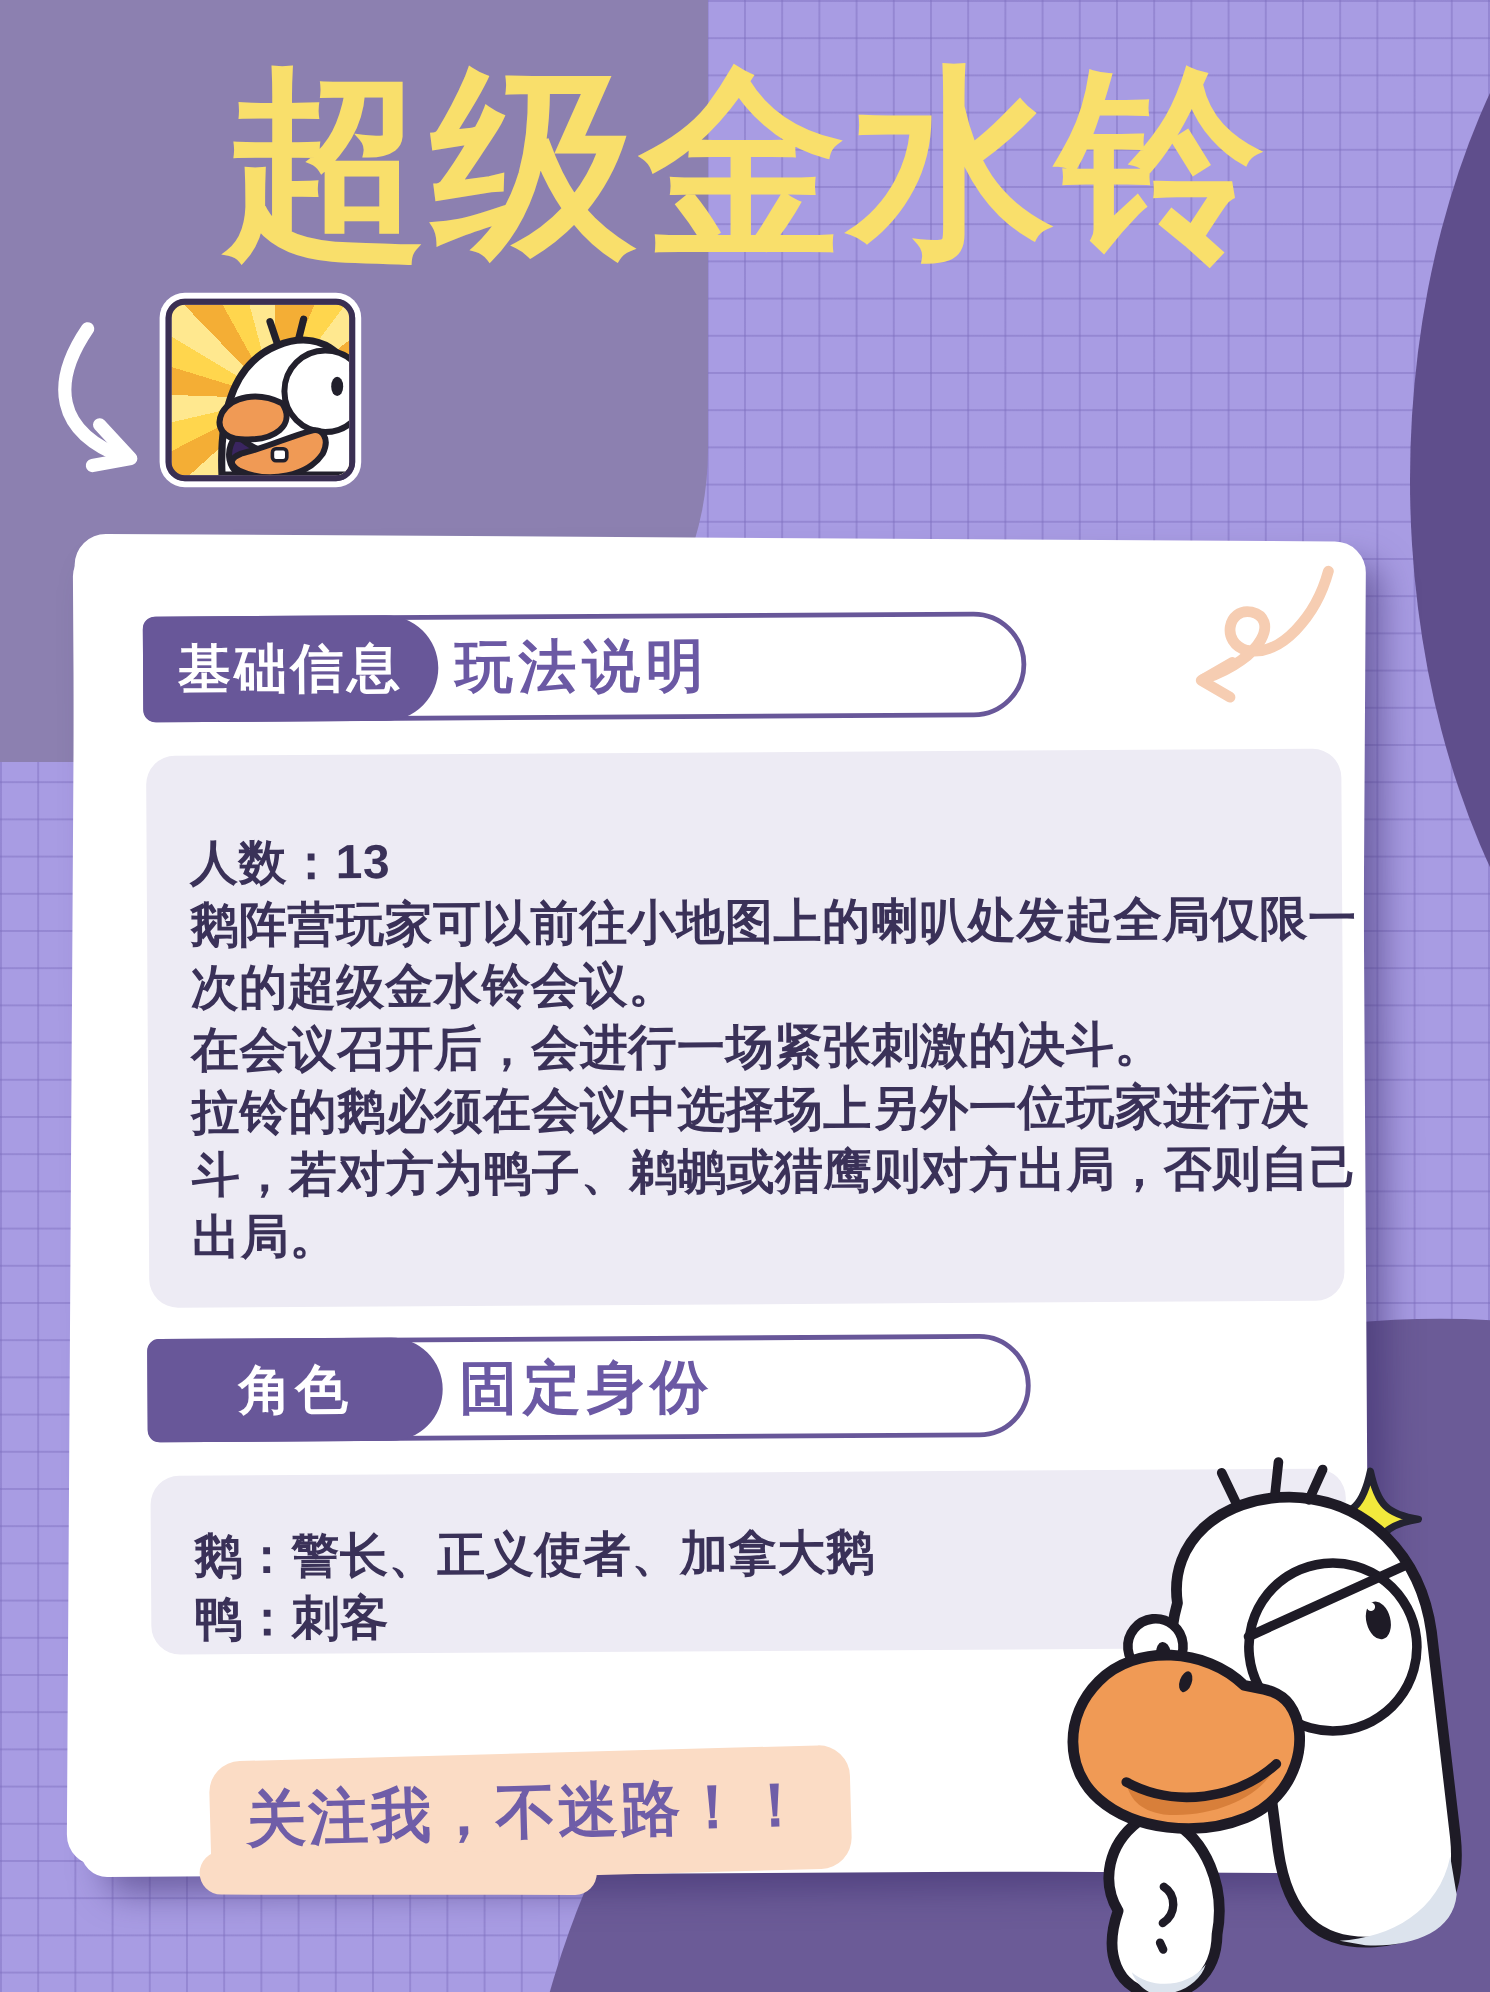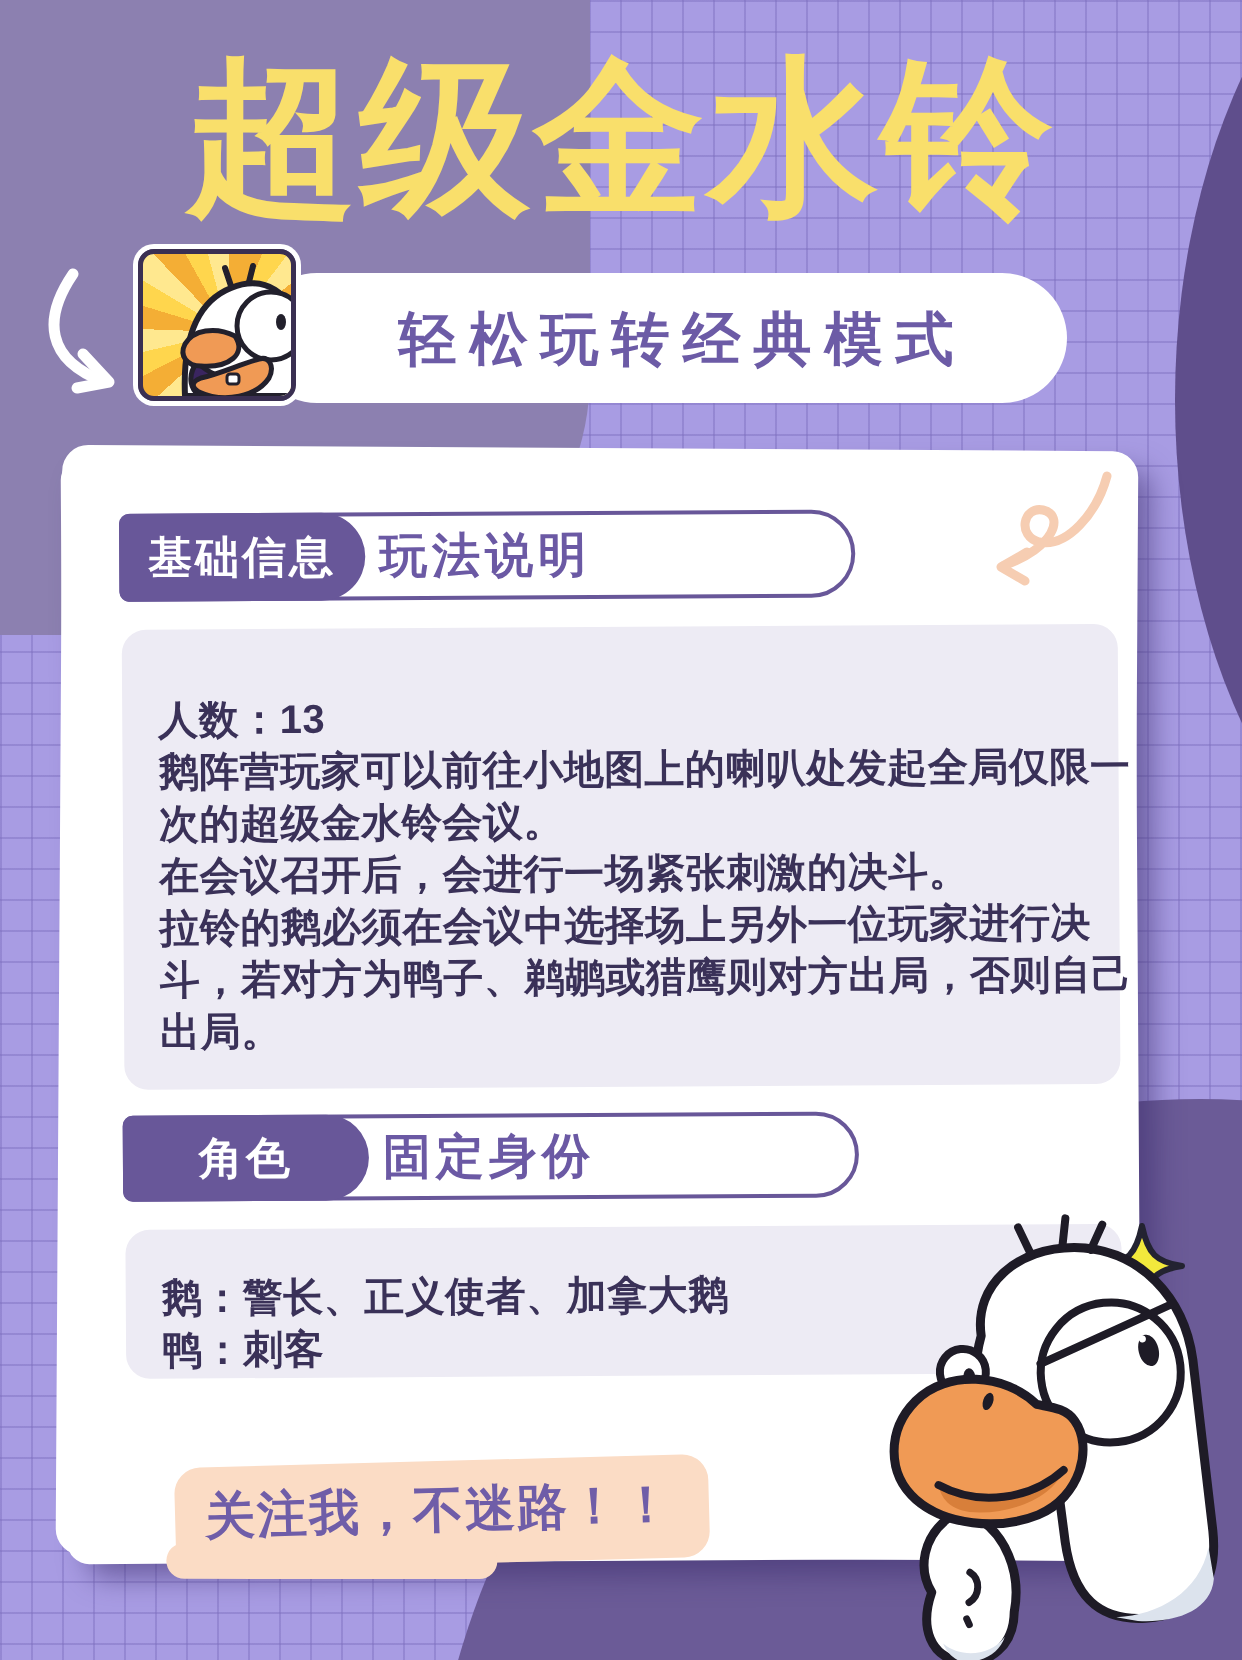--- a/index.html
+++ b/index.html
@@ -78,23 +78,20 @@
   <div class="blob blob-tr"></div>
   <div class="blob blob-br"></div>
 
   <h1 class="title">超级金水铃</h1>
 
   <svg class="left-arrow" width="110" height="130" viewBox="0 0 110 130">
     <path d="M38,6 C8,50 10,92 70,114" fill="none" stroke="#fff" stroke-width="11" stroke-linecap="round"></path>
     <path d="M48,86 L74,114 L42,120" fill="none" stroke="#fff" stroke-width="11" stroke-linecap="round" stroke-linejoin="round"></path>
   </svg>
 
-  <div class="banner">
-    <span class="banner-label">轻松玩转经典模式</span>
-  </div>
 
   <div class="app-icon">
     <svg width="148" height="142" viewBox="0 0 148 142">
       <path d="M42,142 C40,96 48,50 88,34 C122,20 150,40 152,72 L152,142 Z" fill="#fff" stroke="#22202C" stroke-width="6" stroke-linejoin="round"></path>
       <path d="M88,32 L82,14" stroke="#22202C" stroke-width="6" stroke-linecap="round"></path>
       <path d="M106,28 L110,12" stroke="#22202C" stroke-width="6" stroke-linecap="round"></path>
       <circle cx="128" cy="72" r="34" fill="#fff" stroke="#22202C" stroke-width="5"></circle>
       <ellipse cx="138" cy="68" rx="5" ry="8" fill="#22202C"></ellipse>
       <circle cx="66" cy="90" r="12" fill="#fff" stroke="#22202C" stroke-width="5"></circle>
       <circle cx="70" cy="93" r="4" fill="#22202C"></circle>

